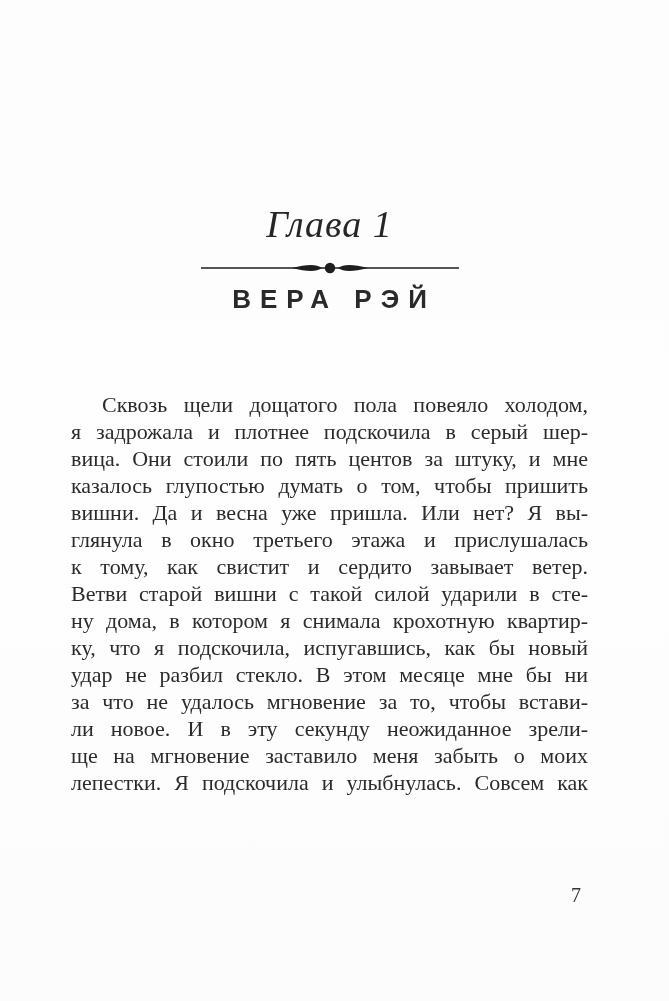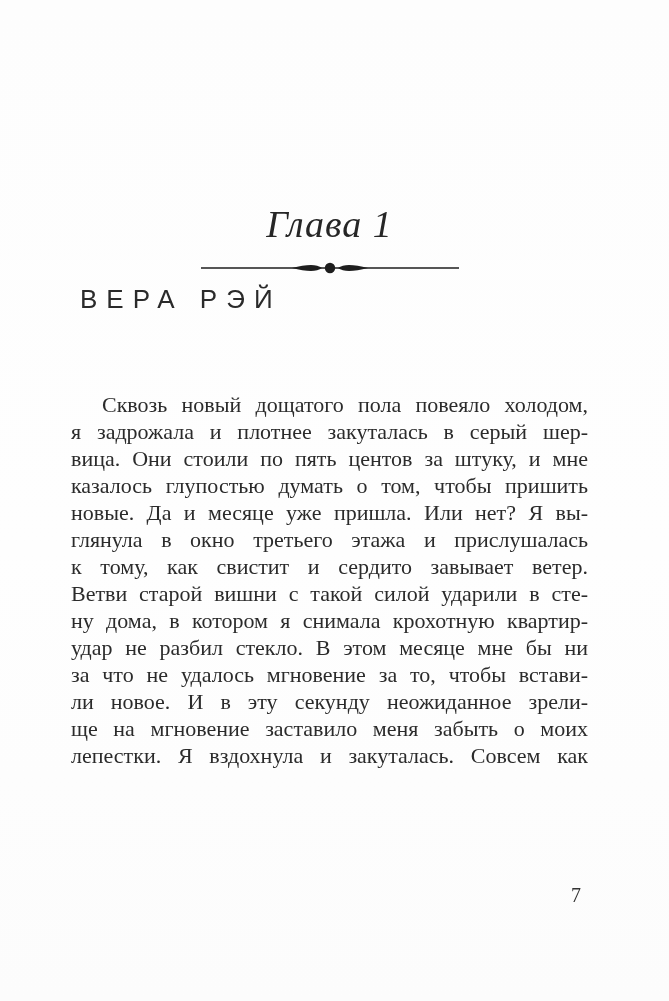--- a/index.html
+++ b/index.html
@@ -39,23 +39,24 @@
     width: 517px;
     text-align: center;
     font-size: 0;
   }
   .divider svg { display: inline-block; }
   .section-title {
     position: absolute;
     top: 284px;
     left: 71px;
     width: 517px;
+    text-align: center;
     font-family: "Liberation Sans", "DejaVu Sans", sans-serif;
     font-size: 26px;
-    font-weight: 400;
+    font-weight: 700;
     letter-spacing: 9px;
     padding-left: 9px;
     box-sizing: border-box;
     color: #2a2a2a;
   }
   .dateline {
     position: absolute;
     top: 341px;
     left: 71px;
     width: 517px;
@@ -107,31 +108,32 @@
       <circle cx="130" cy="8" r="5.2" fill="#1e1e1e"></circle>
       <path d="M122,8 C116,3.5 106,4.5 92,8 C106,11.5 116,12.5 122,8 Z" fill="#1e1e1e"></path>
       <path d="M138,8 C144,3.5 154,4.5 168,8 C154,11.5 144,12.5 138,8 Z" fill="#1e1e1e"></path>
     </svg>
   </div>
 
   <div class="section-title">ВЕРА РЭЙ</div>
 
 
   <div class="body-text">
-      <div class="line first">Сквозь новый дощатого пола повеяло холодом,</div>
-      <div class="line">я задрожала и плотнее закуталась в серый шер-</div>
+      <div class="line first">Сквозь щели дощатого пола повеяло холодом,</div>
+      <div class="line">я задрожала и плотнее подскочила в серый шер-</div>
       <div class="line">вица. Они стоили по пять центов за штуку, и мне</div>
       <div class="line">казалось глупостью думать о том, чтобы пришить</div>
-      <div class="line">новые. Да и месяце уже пришла. Или нет? Я вы-</div>
+      <div class="line">вишни. Да и весна уже пришла. Или нет? Я вы-</div>
       <div class="line">глянула в окно третьего этажа и прислушалась</div>
       <div class="line">к тому, как свистит и сердито завывает ветер.</div>
       <div class="line">Ветви старой вишни с такой силой ударили в сте-</div>
       <div class="line">ну дома, в котором я снимала крохотную квартир-</div>
+      <div class="line">ку, что я подскочила, испугавшись, как бы новый</div>
       <div class="line">удар не разбил стекло. В этом месяце мне бы ни</div>
       <div class="line">за что не удалось мгновение за то, чтобы встави-</div>
       <div class="line">ли новое. И в эту секунду неожиданное зрели-</div>
       <div class="line">ще на мгновение заставило меня забыть о моих</div>
-      <div class="line">лепестки. Я вздохнула и закуталась. Совсем как</div>
+      <div class="line">лепестки. Я подскочила и улыбнулась. Совсем как</div>
     </div>
 
   <div class="page-number">7</div>
 
 </div>
 
 </body></html>

